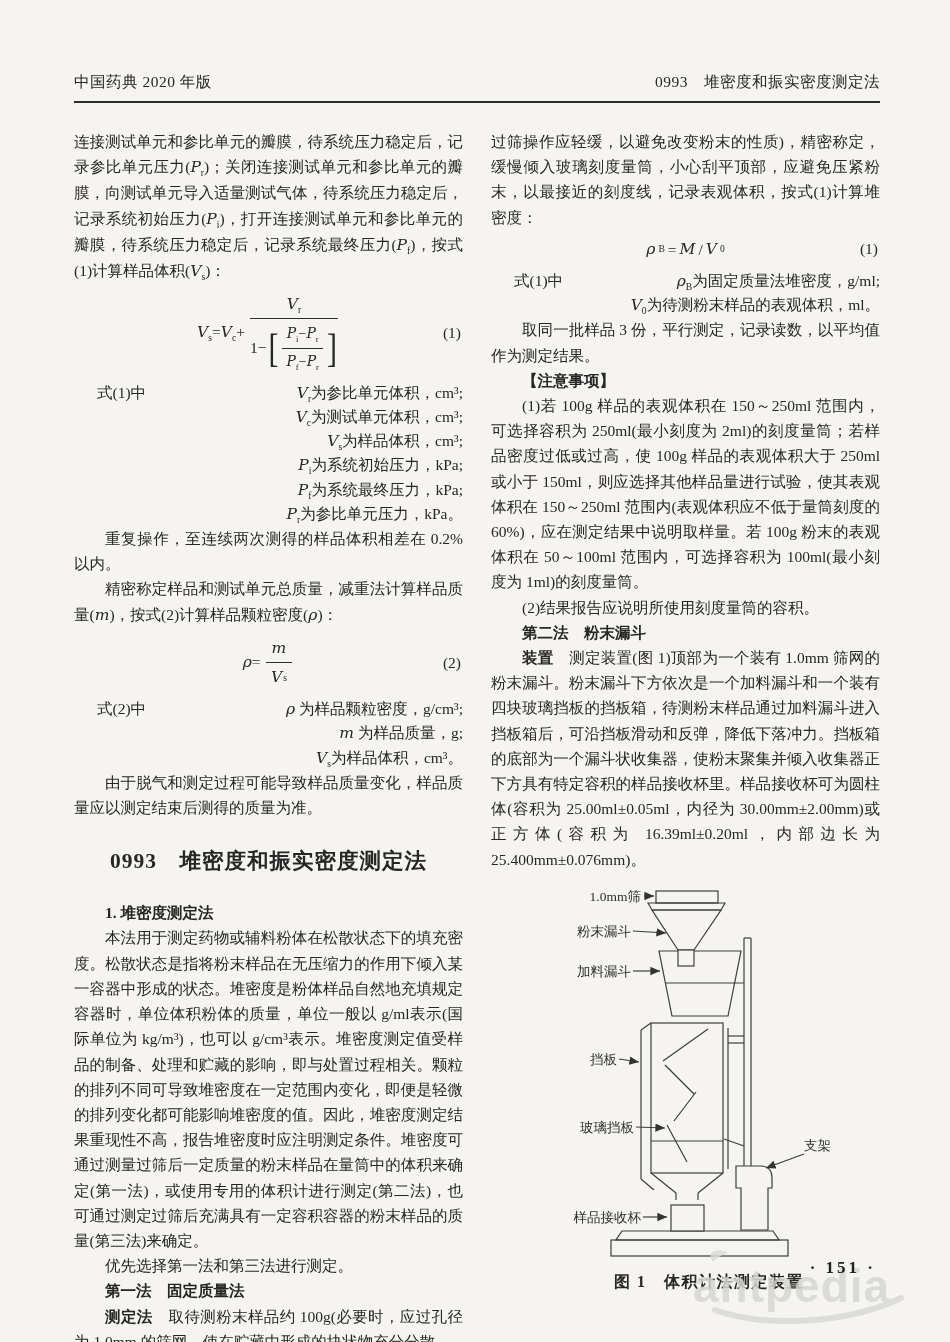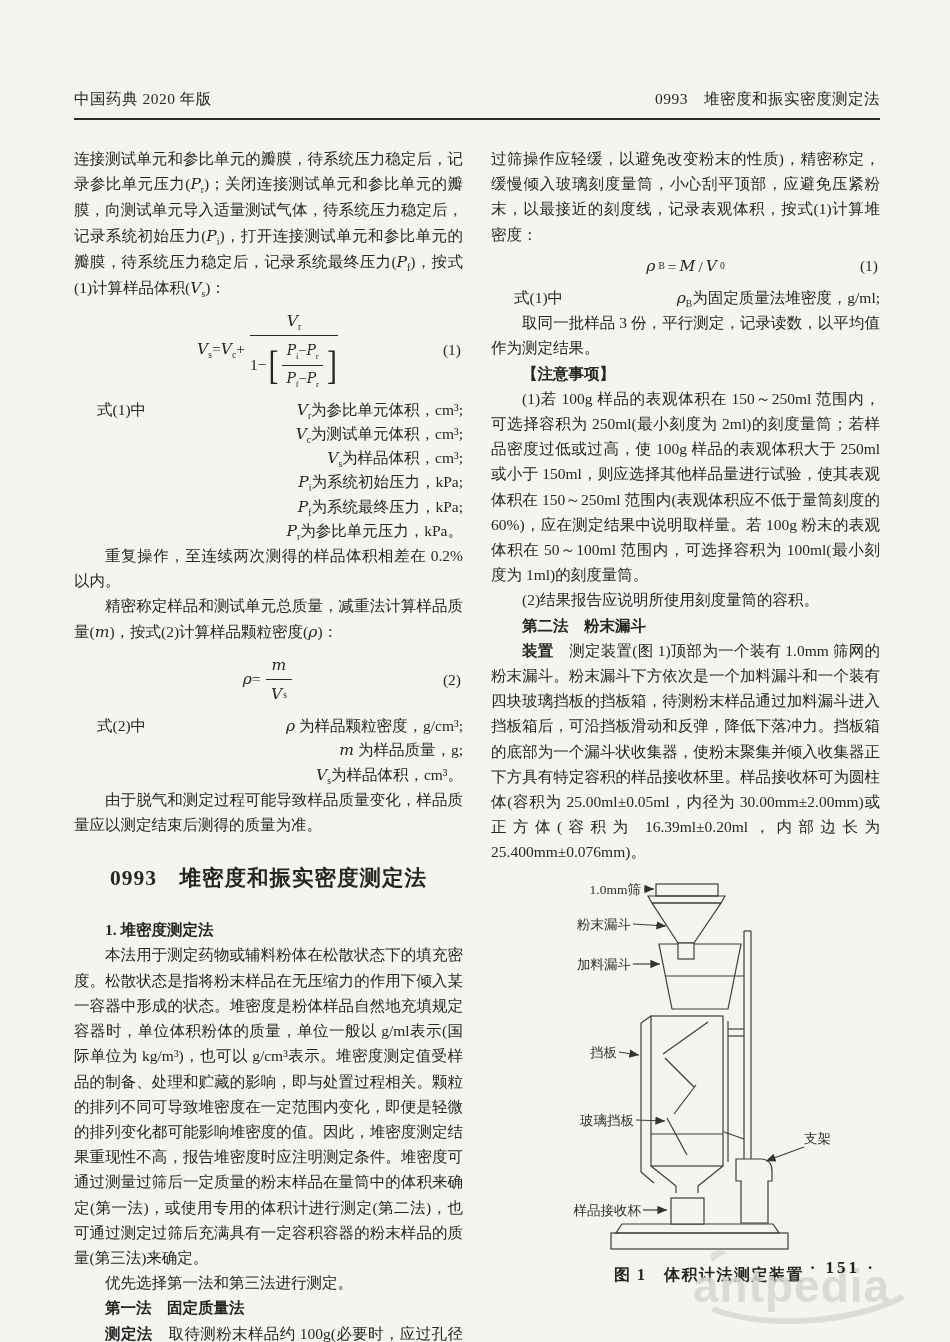--- a/index.html
+++ b/index.html
@@ -8,21 +8,21 @@
     background:#f5f4f1;
     font-family:"Liberation Serif","DejaVu Serif",serif;
     color:#262626;
     overflow:hidden;
     position:relative;
   }
   .sheet{position:relative;width:950px;height:1342px;overflow:hidden;}
   
   .hdr{
     display:flex;justify-content:space-between;align-items:flex-end;
-    margin:17px 70px 0 74px;padding-top:72px;
+    margin:0 70px 0 74px;padding-top:72px;
     border-bottom:2px solid #2b2b2b;padding-bottom:8px;
     font-size:15.5px;letter-spacing:.5px;
   }
   
   .cols{display:flex;margin:26px 70px 0 74px;gap:28px;}
   .col{width:389px;font-size:15.5px;line-height:25.2px;text-align:justify;}
   .para{margin:0;}
   .ind{text-indent:2em;}
   b.lead{font-weight:bold;}
   i{font-style:italic;font-family:"DejaVu Serif",serif;}
@@ -153,20 +153,21 @@
       <div class="formula-row">
         <span class="fmain"><i>ρ</i><sub>B</sub>=<i>M</i>/<i>V</i><sub>0</sub></span>
         <span class="ftag">(1)</span>
       </div>
 
       <div>
         <div class="defrow">
           <span class="deflead">式(1)中</span>
           <span><i>ρ</i><sub>B</sub>为固定质量法堆密度，g/ml;</span>
         </div>
+        <div class="defrow"><span><i>V</i><sub>0</sub>为待测粉末样品的表观体积，ml。</span></div>
       </div>
 
       <div class="para ind">取同一批样品 3 份，平行测定，记录读数，以平均值作为测定结果。</div>
       <div class="para ind h-bold">【注意事项】</div>
       <div class="para ind">(1)若 100g 样品的表观体积在 150～250ml 范围内，可选择容积为 250ml(最小刻度为 2ml)的刻度量筒；若样品密度过低或过高，使 100g 样品的表观体积大于 250ml 或小于 150ml，则应选择其他样品量进行试验，使其表观体积在 150～250ml 范围内(表观体积应不低于量筒刻度的 60%)，应在测定结果中说明取样量。若 100g 粉末的表观体积在 50～100ml 范围内，可选择容积为 100ml(最小刻度为 1ml)的刻度量筒。</div>
       <div class="para ind">(2)结果报告应说明所使用刻度量筒的容积。</div>
       <div class="para ind h-bold">第二法　粉末漏斗</div>
       <div class="para ind">
         <b class="lead">装置</b><span>　测定装置(图 1)顶部为一个装有 1.0mm 筛网的粉末漏斗。粉末漏斗下方依次是一个加料漏斗和一个装有四块玻璃挡板的挡板箱，待测粉末样品通过加料漏斗进入挡板箱后，可沿挡板滑动和反弹，降低下落冲力。挡板箱的底部为一个漏斗状收集器，使粉末聚集并倾入收集器正下方具有特定容积的样品接收杯里。样品接收杯可为圆柱体(容积为 25.00ml±0.05ml，内径为 30.00mm±2.00mm)或正方体(容积为 16.39ml±0.20ml，内部边长为 25.400mm±0.076mm)。</span>
       </div>

